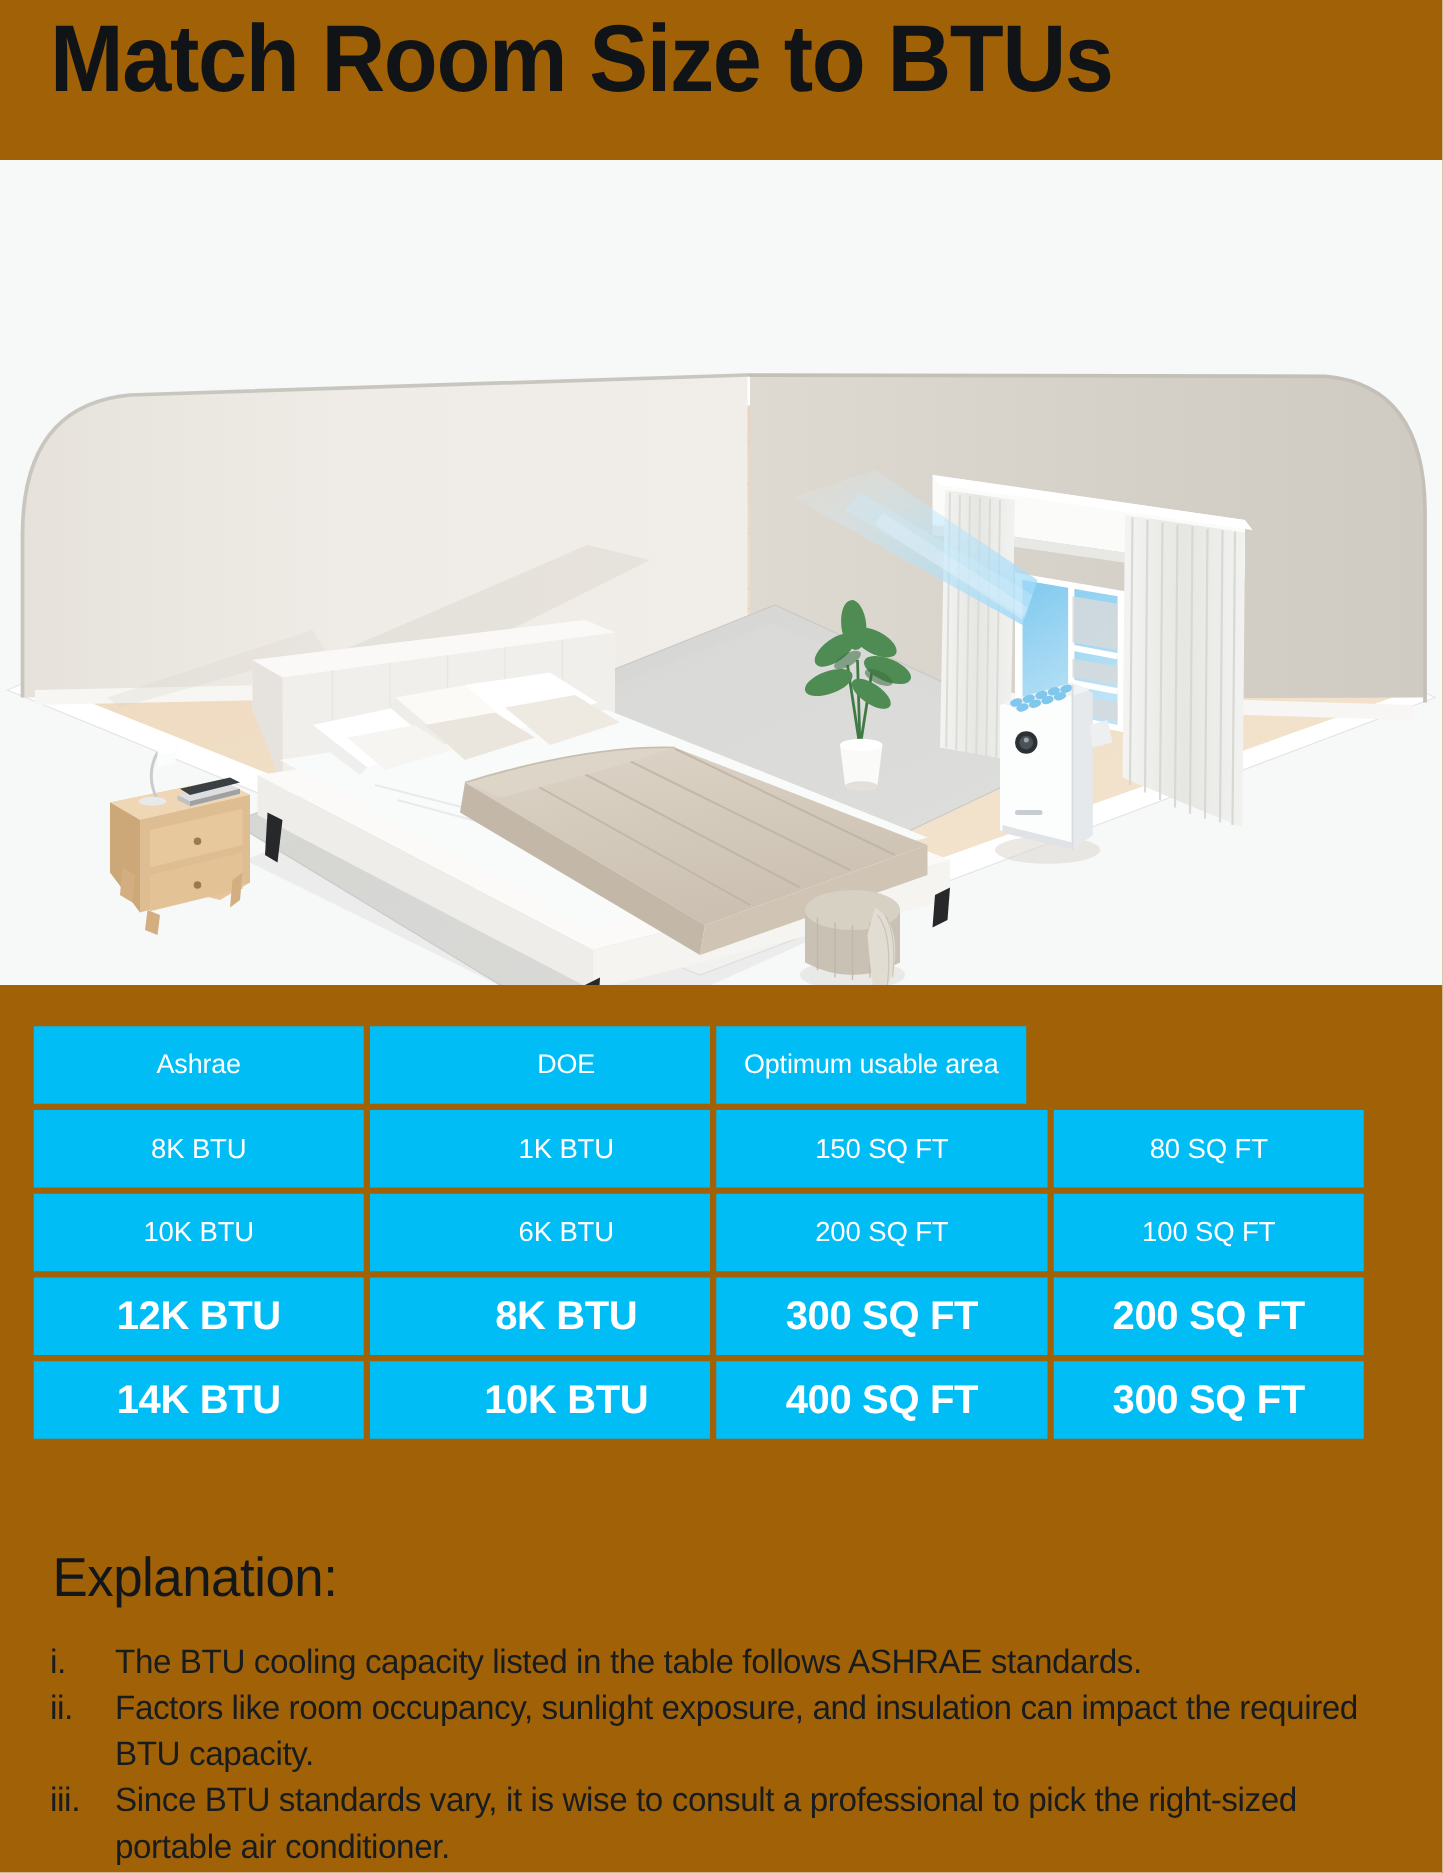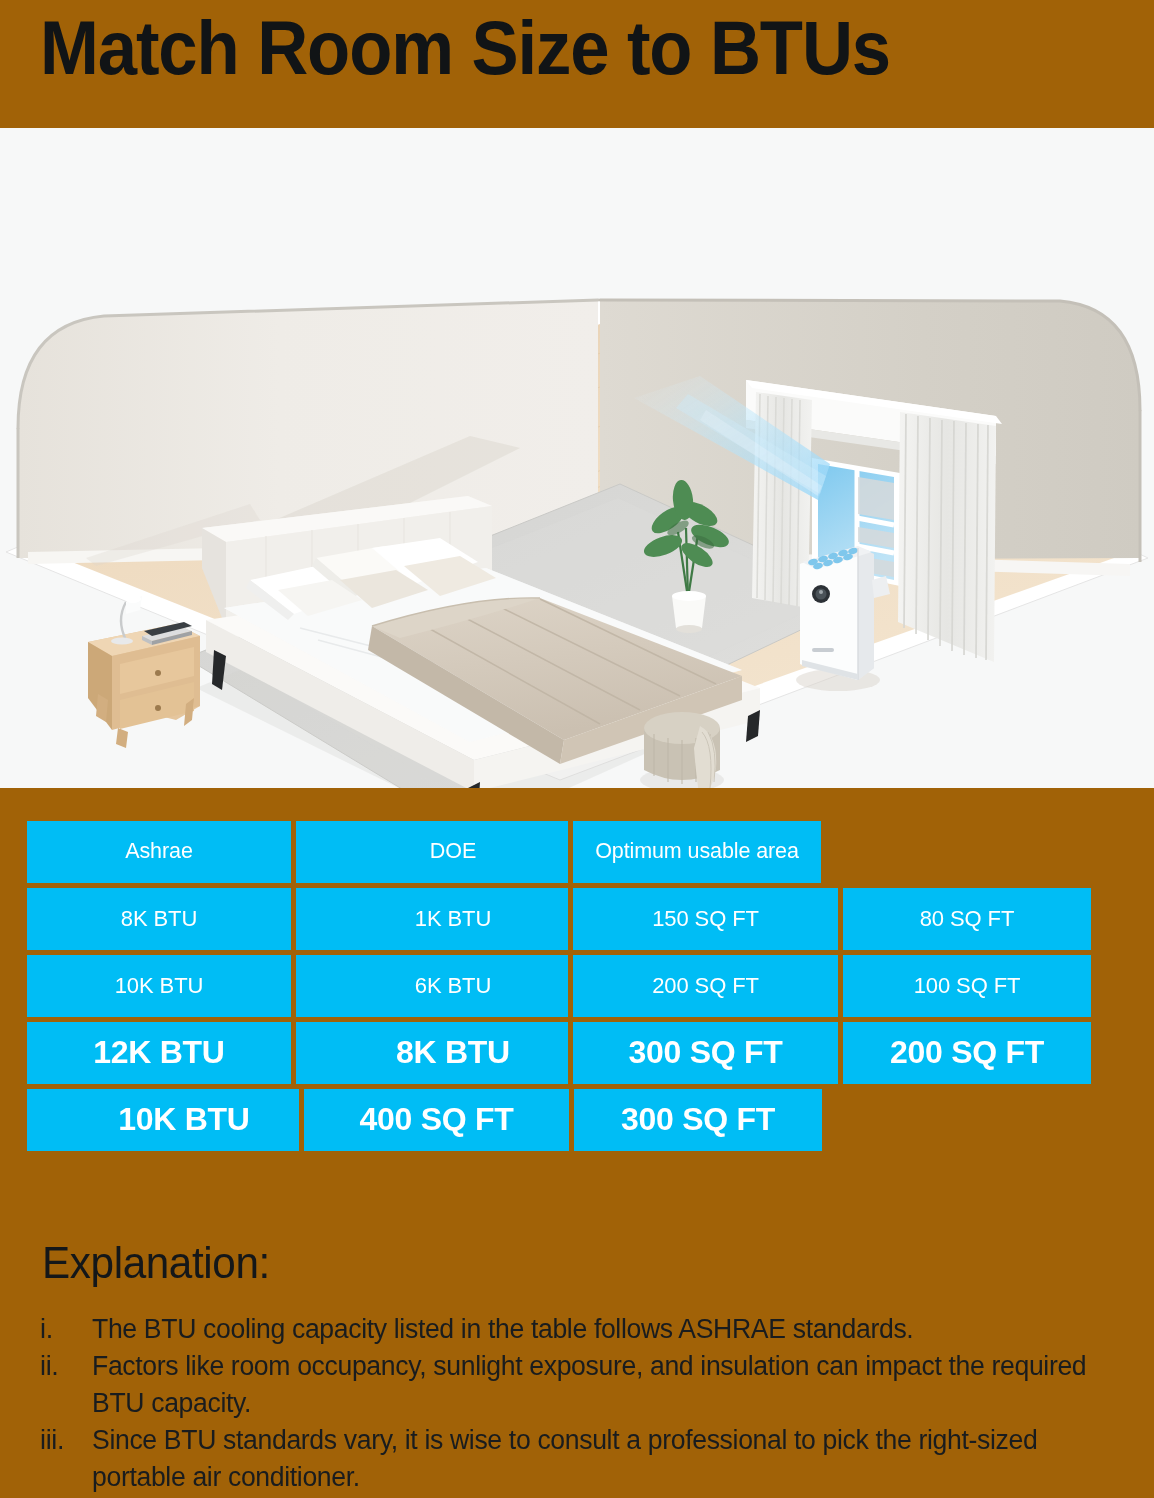--- a/index.html
+++ b/index.html
@@ -468,20 +468,21 @@
     </div>
 
     <div class="trow bold">
       <div class="tcell c0">12K BTU</div>
       <div class="tcell c1">8K BTU</div>
       <div class="tcell c2">300 SQ FT</div>
       <div class="tcell c3">200 SQ FT</div>
     </div>
 
     <div class="trow bold">
+      <div class="tcell c0">14K BTU</div>
       <div class="tcell c1">10K BTU</div>
       <div class="tcell c2">400 SQ FT</div>
       <div class="tcell c3">300 SQ FT</div>
     </div>
 
   </div>
 
   <div class="exp-title">Explanation:</div>
 
   <div class="exp-list">

